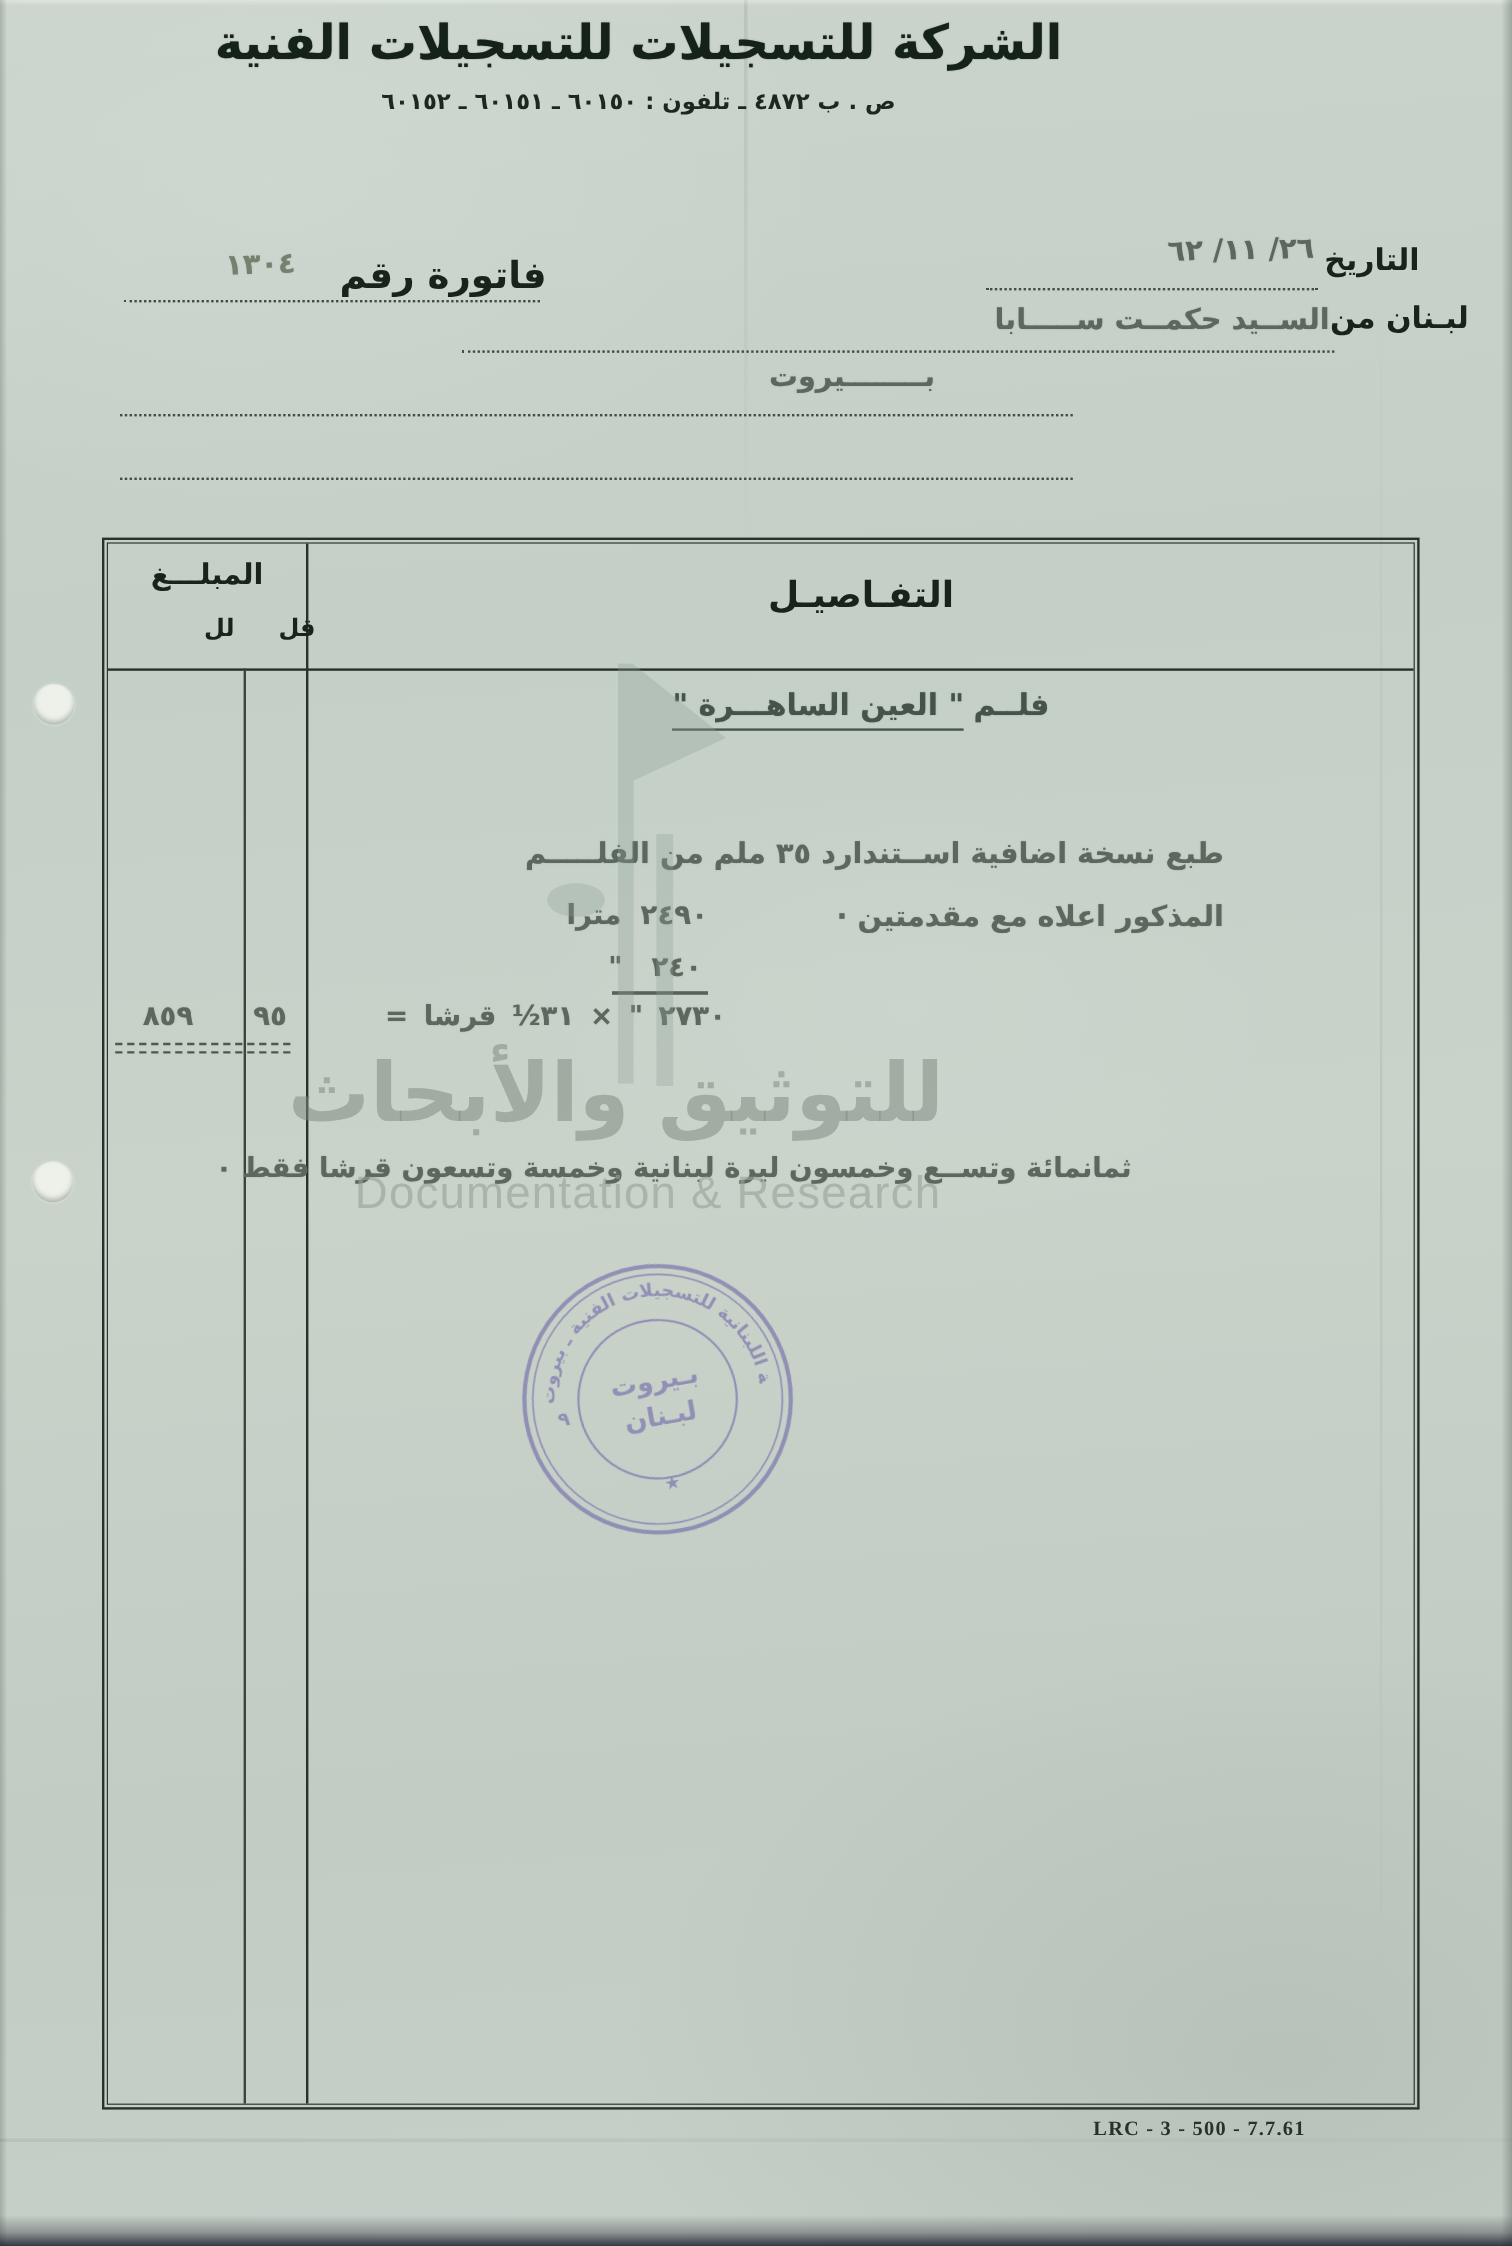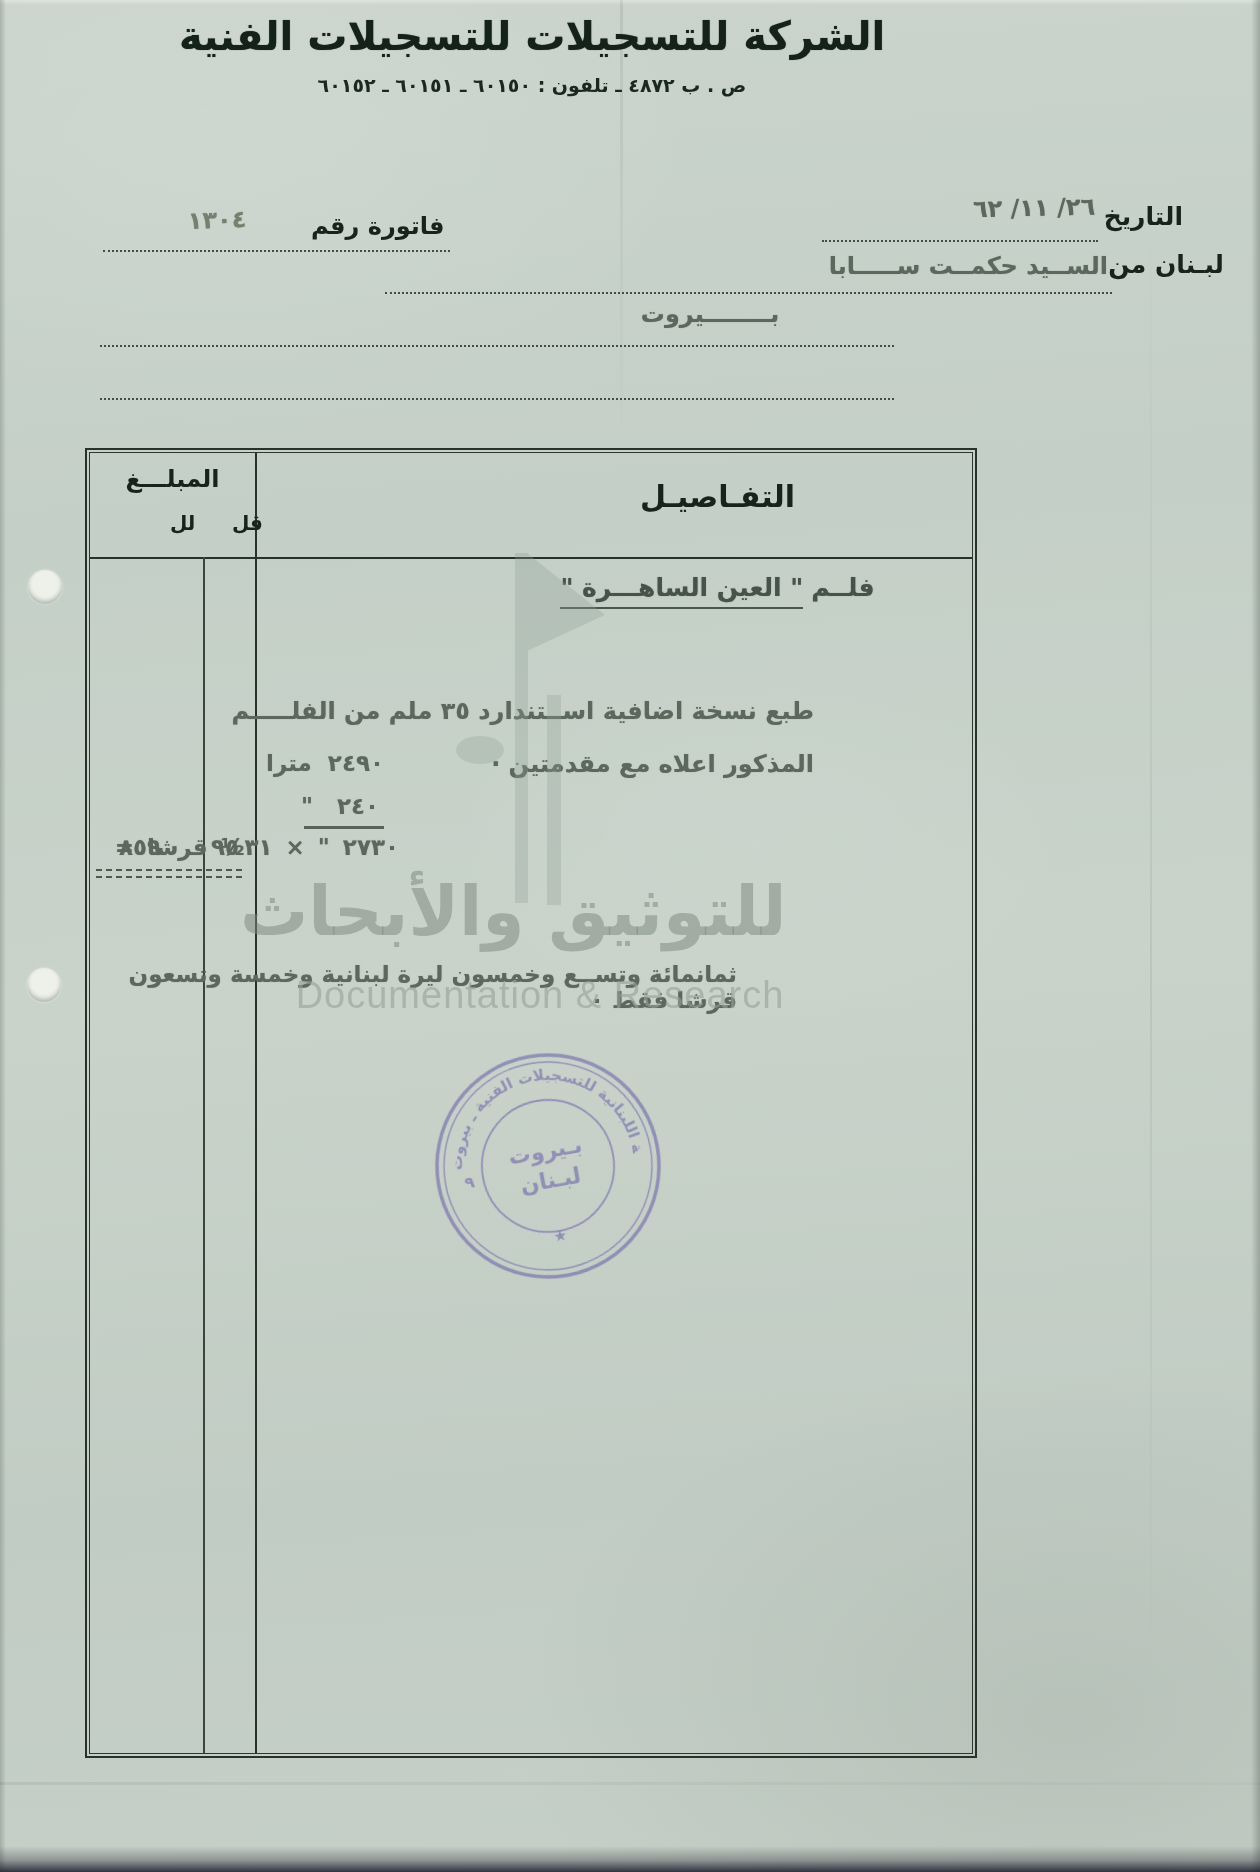--- a/index.html
+++ b/index.html
@@ -21,21 +21,21 @@
   .dotline{position:absolute;height:0;border-bottom:2px dotted #414d45;}
   .center{text-align:center;}
 
   
   .hdr{position:absolute;left:0;top:0;width:1064px;text-align:center;}
   .company{margin-top:12px;font-size:40px;line-height:1.2;letter-spacing:0px;color:#15221a;font-weight:bold;text-shadow:0 0 1px rgba(21,34,26,.6);}
   .contact{margin-top:14px;font-size:19px;font-weight:bold;color:#1b2820;}
   .city{margin-top:6px;font-size:23px;font-weight:bold;color:#1b2820;letter-spacing:2px;}
 
   
-  .tbl{position:absolute;left:85px;top:448px;width:892px;height:1310px;}
+  .tbl{position:absolute;left:85px;top:448px;width:1098px;height:1310px;}
   .tbl .b1{position:absolute;inset:0;border:2px solid #28322a;}
   .tbl .b2{position:absolute;inset:4px;border:1px solid #2d372f;}
   .tc{position:absolute;inset:5px;}
   .hline{position:absolute;left:0;right:0;top:104px;height:2px;background:#28322a;}
   .vmain{position:absolute;left:165px;top:0;bottom:0;width:2px;background:#28322a;}
   .vsub{position:absolute;left:113px;top:104px;bottom:0;width:1.5px;background:#3a463c;}
   .amount-h{position:absolute;left:0;top:12px;width:165px;text-align:center;font-size:24px;}
   .sub-ll{position:absolute;left:80px;top:58px;font-size:20px;}
   .sub-ql{position:absolute;left:142px;top:58px;font-size:20px;}
   .details-h{position:absolute;left:167px;top:26px;width:921px;text-align:center;font-size:30px;letter-spacing:1px;}
@@ -90,21 +90,21 @@
 
   <div class="hdr">
     <div class="company ar">الشركة للتسجيلات للتسجيلات الفنية</div>
     <div class="contact ar">ص . ب ٤٨٧٢ ـ تلفون : ٦٠١٥٠ ـ ٦٠١٥١ ـ ٦٠١٥٢</div>
   </div>
 
   <div class="abs printed ar" style="top:202px;right:77px;font-size:25px;">التاريخ</div>
   <div class="abs typed ltr" style="top:194px;right:165px;font-size:24px;letter-spacing:4px;transform:rotate(-1.2deg);">٦٢ /١١ /٢٦</div>
   <div class="dotline" style="top:240px;left:822px;width:276px;"></div>
 
-  <div class="abs printed ar" style="top:212px;left:283px;font-size:24px;margin-left:28px;">فاتورة رقم</div>
+  <div class="abs printed ar" style="top:212px;left:283px;font-size:31px;">فاتورة رقم</div>
   <div class="abs typed center" style="top:206px;left:158px;width:118px;font-size:24px;letter-spacing:7px;transform:rotate(-2deg);color:#76806f;">١٣٠٤</div>
   <div class="dotline" style="top:250px;left:103px;width:347px;"></div>
 
   <div class="abs printed ar" style="top:250px;right:36px;font-size:25px;">لبـنان من</div>
   <div class="abs typed ar" style="top:252px;right:152px;font-size:24px;">الســيد حكمــت ســـــابا</div>
   <div class="dotline" style="top:292px;left:385px;width:727px;"></div>
 
   <div class="abs typed ar center" style="top:300px;left:560px;width:300px;font-size:24px;">بــــــــيروت</div>
   <div class="dotline" style="top:345px;left:100px;width:794px;"></div>
   <div class="dotline" style="top:398px;left:100px;width:794px;"></div>
@@ -176,20 +176,21 @@
     </defs>
     <text font-size="15" font-weight="bold" fill="#6a62a8" font-family="DejaVu Sans, sans-serif">
       <textPath href="#ringPath" startOffset="4%">الشركة اللبنانية للتسجيلات الفنية ـ بيروت</textPath>
     </text>
     <text x="120" y="112" text-anchor="middle" font-size="22" font-weight="bold" fill="#6a62a8" font-family="DejaVu Sans, sans-serif">بـيروت</text>
     <text x="120" y="142" text-anchor="middle" font-size="22" font-weight="bold" fill="#6a62a8" font-family="DejaVu Sans, sans-serif">لبـنان</text>
     <text x="40" y="128" text-anchor="middle" font-size="16" font-weight="bold" fill="#6a62a8" font-family="DejaVu Sans, sans-serif">٩</text>
     <text x="120" y="196" text-anchor="middle" font-size="15" fill="#6a62a8">★</text>
   </svg>
 
+  <div class="lrc">LRC - 3 - 500 - 7.7.61</div>
 
   <div class="hole" style="left:28px;top:570px;"></div>
   <div class="hole" style="left:27px;top:968px;"></div>
 
   <div class="edge-top"></div>
   <div class="edge-left"></div>
   <div class="edge-right"></div>
   <div class="edge-bottom"></div>
 
 </div>

